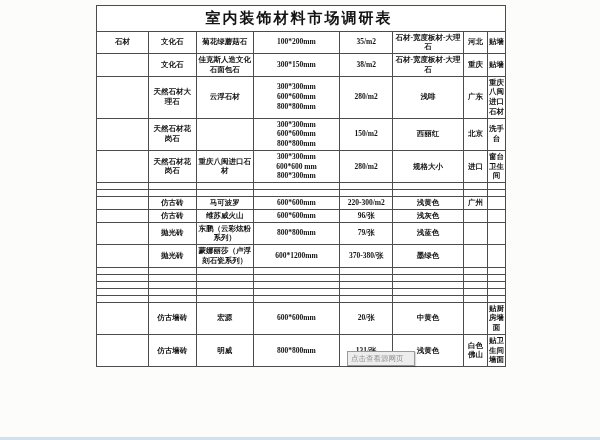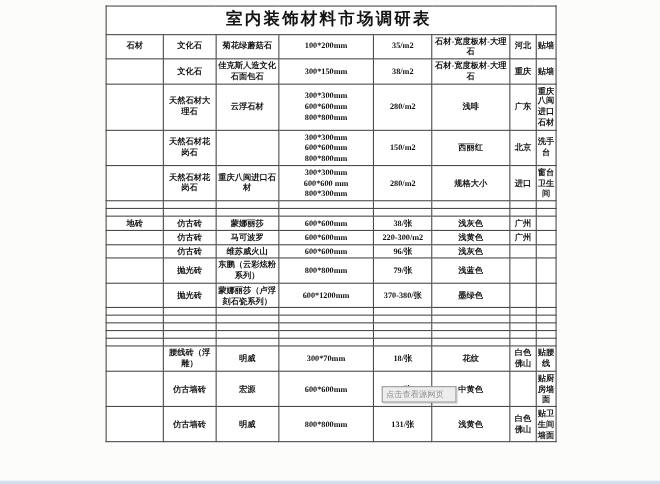--- a/index.html
+++ b/index.html
@@ -143,30 +143,20 @@
           <td></td>
           <td></td>
           <td></td>
           <td></td>
           <td></td>
           <td></td>
           <td></td>
           <td></td>
         </tr>
         <tr>
-          <td>地砖</td>
-          <td>仿古砖</td>
-          <td>蒙娜丽莎</td>
-          <td>600*600mm</td>
-          <td>38/张</td>
-          <td>浅灰色</td>
-          <td>广州</td>
-          <td></td>
-        </tr>
-        <tr>
           <td></td>
           <td>仿古砖</td>
           <td>马可波罗</td>
           <td>600*600mm</td>
           <td>220-300/m2</td>
           <td>浅黄色</td>
           <td>广州</td>
           <td></td>
         </tr>
         <tr>
@@ -241,30 +231,20 @@
         </tr>
         <tr class="empty">
           <td></td>
           <td></td>
           <td></td>
           <td></td>
           <td></td>
           <td></td>
           <td></td>
           <td></td>
-        </tr>
-        <tr>
-          <td></td>
-          <td>腰线砖（浮雕）</td>
-          <td>明威</td>
-          <td>300*70mm</td>
-          <td>18/张</td>
-          <td>花纹</td>
-          <td>白色佛山</td>
-          <td>贴腰线</td>
         </tr>
         <tr>
           <td></td>
           <td>仿古墙砖</td>
           <td>宏源</td>
           <td>600*600mm</td>
           <td>20/张</td>
           <td>中黄色</td>
           <td></td>
           <td>贴厨房墙面</td>

